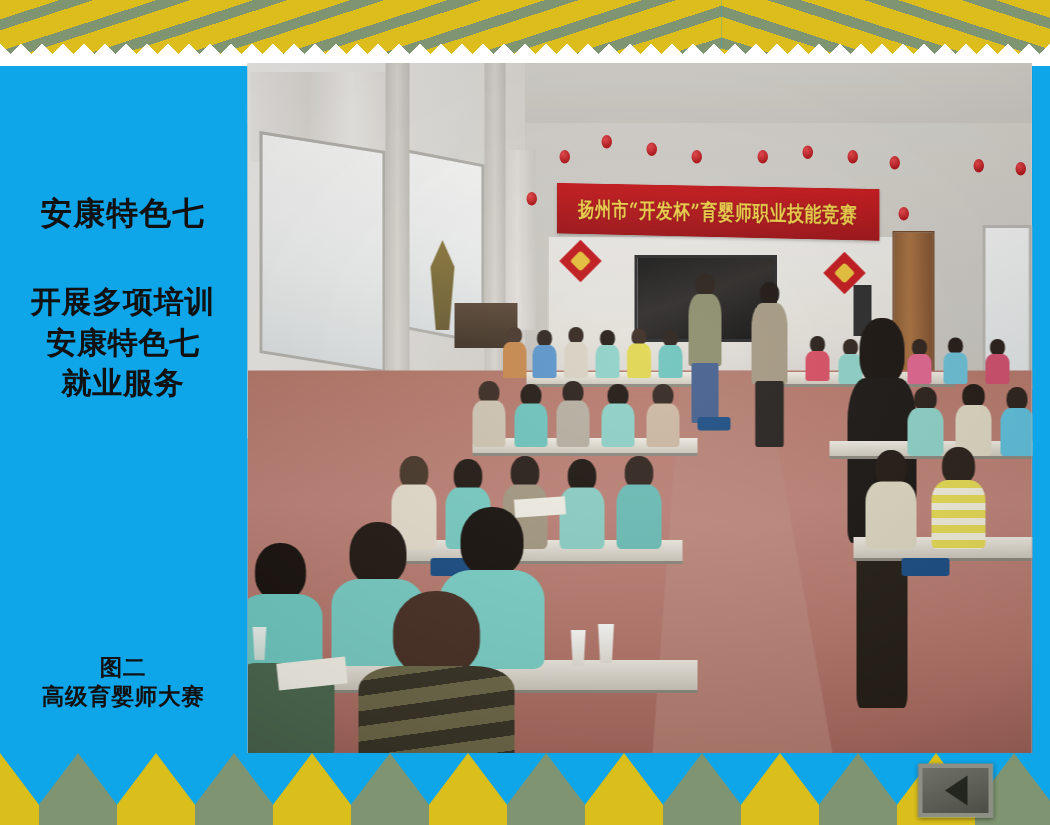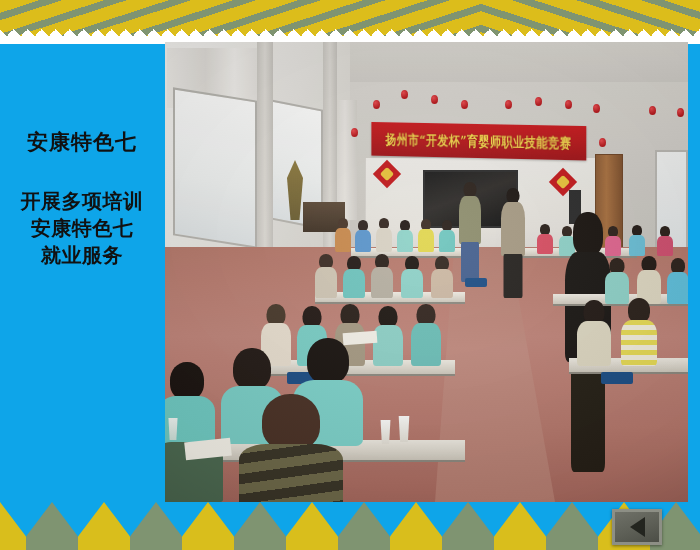--- a/index.html
+++ b/index.html
@@ -337,20 +337,22 @@
 
     <div class="lp-title">安康特色七</div>
 
     <div class="lp-body">
       <div class="lp-body-line">开展多项培训</div>
       <div class="lp-body-line">安康特色七</div>
       <div class="lp-body-line">就业服务</div>
     </div>
 
     <div class="lp-caption">
+      <div class="lp-caption-line">图二</div>
+      <div class="lp-caption-line">高级育婴师大赛</div>
     </div>
   </div>
 
   <div class="photo">
 
     <div class="ph-layer ph-wall"></div>
     <div class="ph-layer ph-ceiling"></div>
     <div class="ph-layer ph-windowwall"></div>
     <div class="ph-layer ph-curtain"></div>
     <div class="ph-layer ph-win ph-win-a"></div>

